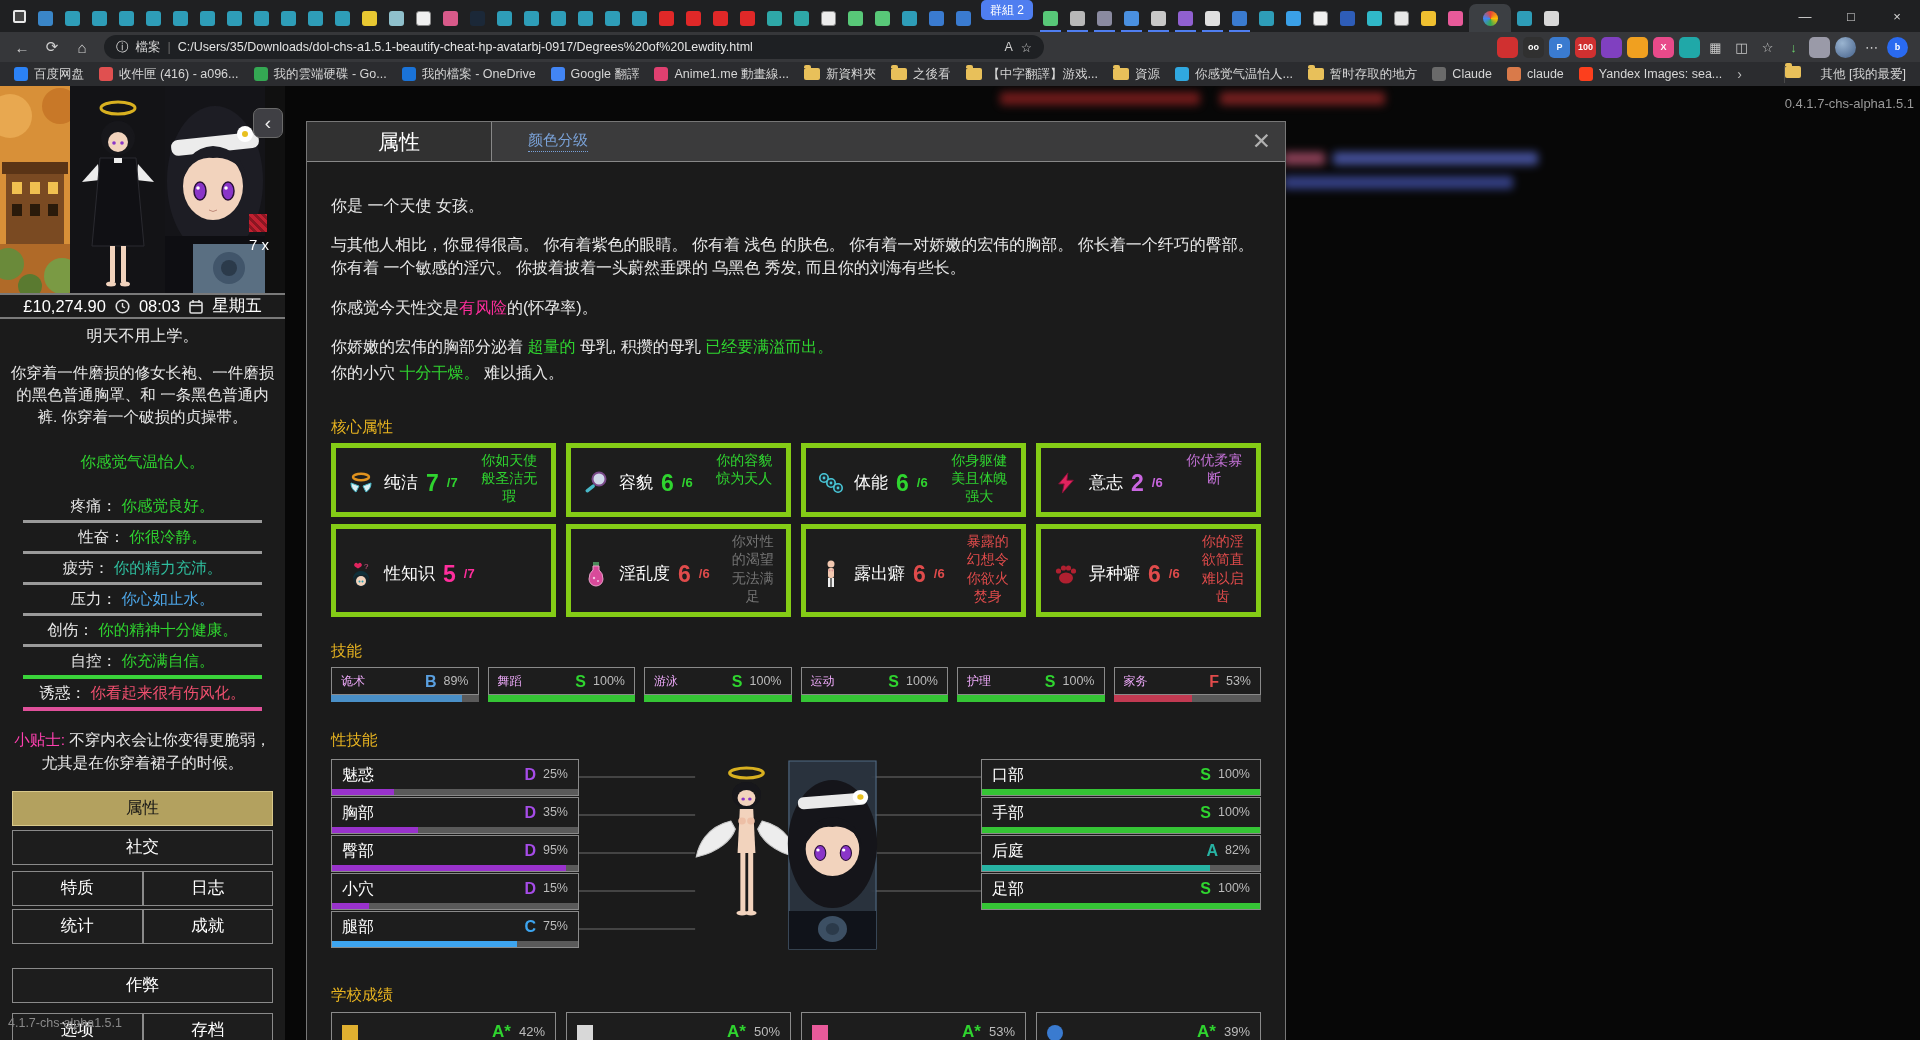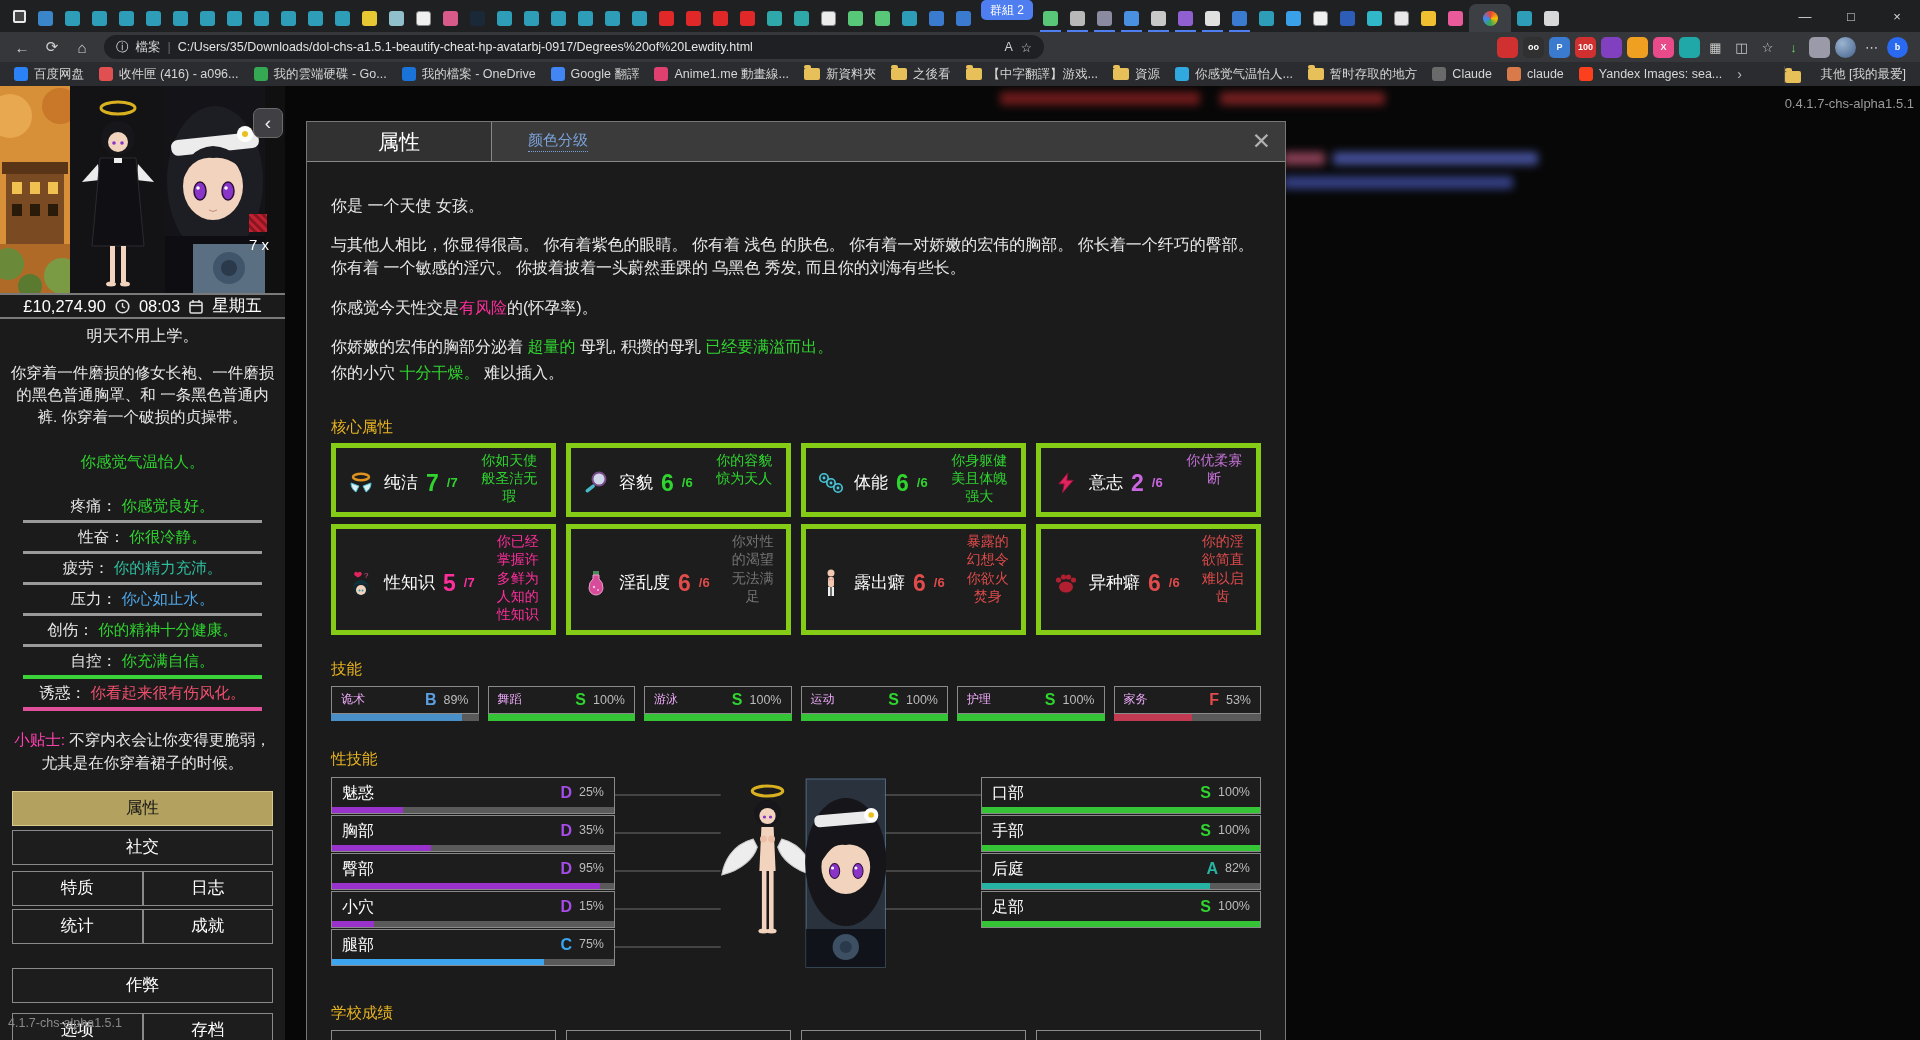--- a/index.html
+++ b/index.html
@@ -27,21 +27,21 @@
   .ext{width:21px;height:21px;border-radius:5px;font-size:9px;font-weight:bold;display:flex;align-items:center;justify-content:center;color:#fff;flex:0 0 auto;}
   .ext.bare{background:none;color:#c8c8c8;font-size:13px;font-weight:normal;}
   .ext.round{border-radius:50%;}
   .ext.avatar{border-radius:50%;background:radial-gradient(circle at 35% 30%,#9ab4d0,#45618a);}
   .bookmarksbar{height:24px;background:#2b2c2f;display:flex;align-items:center;padding:0 14px;gap:15px;font-size:12.5px;color:#d6d6d6;}
   .bm{display:flex;align-items:center;gap:6px;white-space:nowrap;flex:0 0 auto;}
   .bm-ic{width:14px;height:14px;border-radius:3px;flex:0 0 auto;}
   .bm-folder{width:16px;height:12px;background:#e8c05a;border-radius:2px 2px 2px 2px;position:relative;flex:0 0 auto;}
   .bm-folder::before{content:"";position:absolute;top:-3px;left:0;width:7px;height:3px;background:#e8c05a;border-radius:2px 2px 0 0;}
   .bm-chevron{color:#bbb;font-size:14px;}
-  .bm-overflow{margin-left:auto;display:flex;align-items:flex-end;gap:20px;border-left:1px solid #4a4a4a;}
+  .bm-overflow{margin-left:auto;display:flex;align-items:flex-start;gap:20px;border-left:1px solid #4a4a4a;}
   
   .content{position:relative;height:954px;display:flex;}
   .sidebar{width:285px;background:#1b1b1b;position:relative;font-size:15.5px;flex:0 0 auto;}
   .sb-art{height:207px;display:flex;background:#101010;position:relative;overflow:hidden;}
   .collapse-btn{position:absolute;right:2px;top:22px;width:30px;height:30px;background:#3f3f44;border:1px solid #6a6a6a;border-radius:7px;color:#eee;font-size:19px;display:flex;align-items:center;justify-content:center;z-index:5;}
   .hp-badge-icon{position:absolute;right:18px;top:128px;width:18px;height:18px;background:
      repeating-linear-gradient(45deg,#c02030 0 3px,#8a1622 3px 6px);z-index:4;}
   .hp-badge-text{position:absolute;right:16px;top:150px;color:#fff;font-size:15px;z-index:4;}
   .sb-money{height:26px;border-top:2px solid #7a7a7a;border-bottom:2px solid #7a7a7a;display:flex;align-items:center;justify-content:center;gap:9px;font-size:16.5px;color:#fff;}
   .mini-ic{display:inline-flex;}
@@ -82,21 +82,21 @@
   .card-desc{text-align:center;font-size:14px;padding:3px 8px 7px;flex:1;line-height:1.3;}
   .card-bar{height:6px;background:#6e6e6e;}
   .bar-fill{height:100%;}
   .skills{display:grid;grid-template-columns:repeat(6,1fr);gap:9px;margin-top:5px;}
   .skill-box{border:1px solid #8a8a8a;background:#1d1d1d;height:28px;display:flex;align-items:center;padding:0 9px;gap:7px;}
   .skill-label{font-size:12px;color:#f0abfc;flex:1;}
   .skill-grade{font-size:16px;font-weight:bold;}
   .skill-pct{font-size:12.5px;color:#bbb;}
   .skill-bar{height:7px;background:#5a5a5a;}
   .sex-wrap{display:flex;margin-top:7px;}
-  .sex-col{width:284px;display:flex;flex-direction:column;gap:1px;flex:0 0 auto;}
+  .sex-col{width:248px;display:flex;flex-direction:column;gap:1px;flex:0 0 auto;}
   .sex-col.right{width:280px;}
   .sex-row{border:1px solid #8a8a8a;background:#1d1d1d;height:37px;position:relative;display:flex;align-items:center;padding:0 10px 6px;gap:7px;}
   .sex-label{font-size:16px;color:#fff;flex:1;}
   .sex-bar{position:absolute;left:0;right:0;bottom:0;height:6px;background:#5a5a5a;}
   .sex-mid{flex:1;position:relative;}
   .school{display:grid;grid-template-columns:repeat(4,1fr);gap:10px;margin-top:5px;}
   .school-box{border:1px solid #8a8a8a;background:#1d1d1d;height:42px;display:flex;align-items:center;padding:0 10px;gap:8px;}
   .school-ic{width:16px;height:16px;flex:0 0 auto;}
   .school-grade{margin-left:auto;font-weight:bold;font-size:17px;color:#2fd42f;}
   .school-pct{font-size:13px;color:#bbb;}
@@ -623,21 +623,20 @@
                     <circle cx="12" cy="20" r="5" fill="#f2d3bd"></circle>
                     <path d="M4 18 a8 8 0 0 1 16 0 l-3 -4 h-10 Z" fill="#10303a"></path>
                     <circle cx="10.5" cy="20.5" r="1" fill="#2aa0b0"></circle>
                     <circle cx="13.5" cy="20.5" r="1" fill="#2aa0b0"></circle>
                   </svg>
                 </span>
                 <span class="card-name">性知识</span>
                 <span class="card-val" style="color: rgb(255, 46, 157);">5</span>
                 <span class="card-max" style="color: rgb(255, 46, 157);">/7</span>
               </div>
-              <div class="card-desc" style="color: rgb(255, 46, 157);">你已经掌握许多鲜为人知的性知识</div>
               <div class="card-bar">
                 <div class="bar-fill" style="width: 75%; background: rgb(224, 32, 160);"></div>
               </div>
             </div>
             <div class="card">
               <div class="card-top">
                 <span class="card-ic">
                   <svg width="16" height="27" viewBox="0 0 16 27">
                     <rect x="5" y="1" width="6" height="4" fill="#4a8a5a"></rect>
                     <path d="M5 5 h6 v4 q4 3 4 9 a7 7 0 0 1 -14 0 q0 -6 4 -9 Z" fill="#d84a9a" stroke="#e8a0c8"></path>

